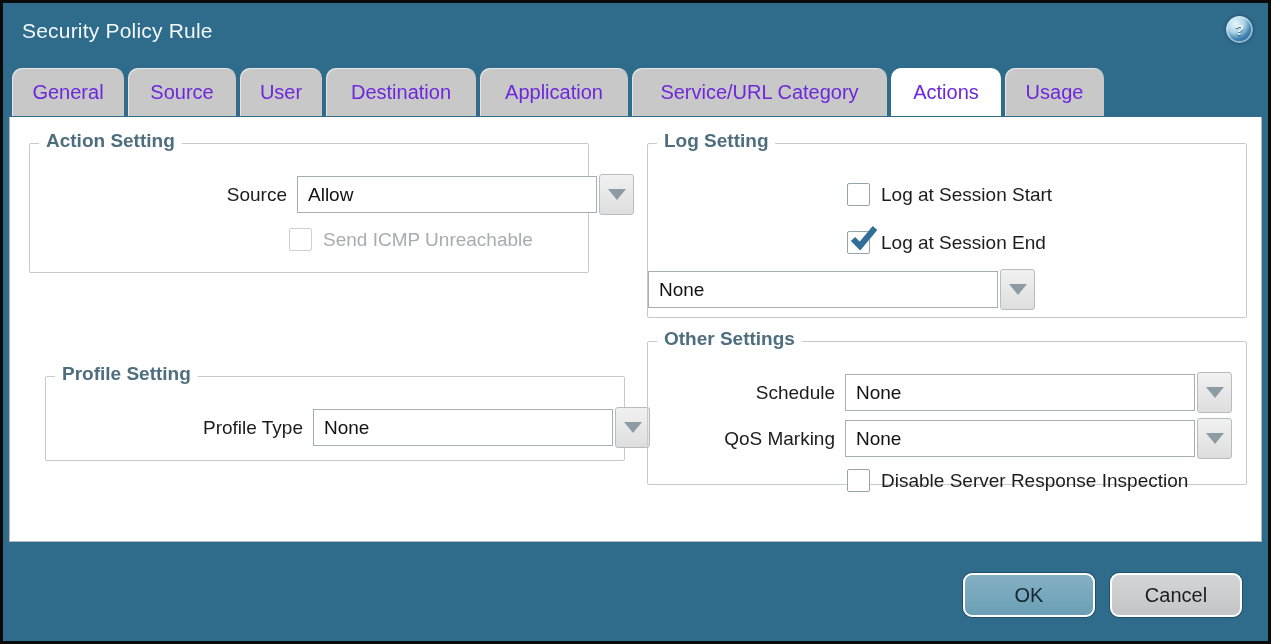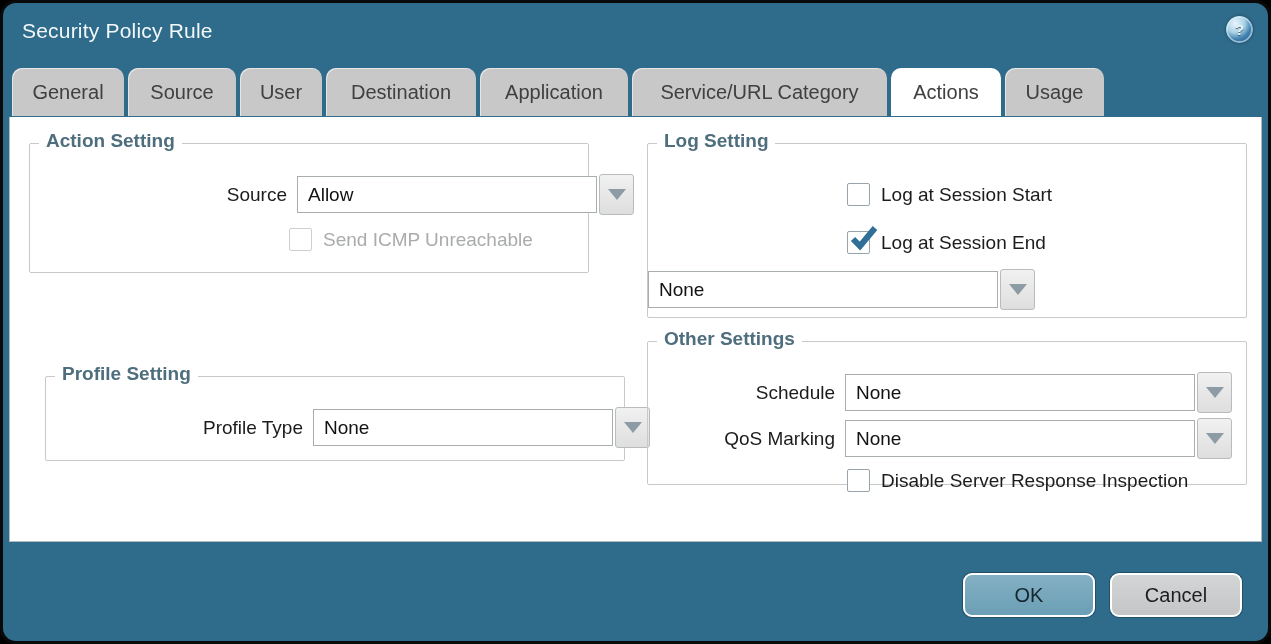--- a/index.html
+++ b/index.html
@@ -1,37 +1,37 @@
 <!DOCTYPE html>
 <html><head>
 <meta charset="utf-8">
 <style>
   html,body{margin:0;padding:0;background:#000;}
   body{font-family:"Liberation Sans","DejaVu Sans",sans-serif;}
   .dialog{
     position:relative;width:1271px;height:644px;box-sizing:border-box;
-    background:#2f6b8a;border:3px solid #0a0a0a;border-radius:16px;overflow:hidden;
+    background:#2f6b8a;border:3px solid #0a0a0a;border-radius:0;overflow:hidden;
   }
   
   .title{
     position:absolute;left:19px;top:16px;color:#f2f7fa;font-size:21px;letter-spacing:.2px;
   }
   .help-icon{
     position:absolute;right:15px;top:13px;width:27px;height:27px;border-radius:50%;
     background:radial-gradient(circle at 35% 28%, #eaf6fc 0%, #a9d2e6 35%, #3e7fae 60%, #1f5e8c 100%);
     background-color:#7db4d2;
     box-shadow:inset 0 0 0 2px rgba(220,240,250,.55), 0 0 3px rgba(0,0,0,.4);
     display:flex;align-items:center;justify-content:center;cursor:pointer;
   }
   .help-icon span{color:#eaf5fb;font-size:15px;font-weight:bold;text-shadow:0 1px 1px rgba(0,40,70,.7);}
   
   .tabs{position:absolute;left:9px;top:65px;height:49px;display:flex;gap:4px;}
   .tab{
     box-sizing:border-box;height:48px;display:flex;align-items:center;justify-content:center;
-    background:#c8c8c8;border-radius:10px 10px 0 0;color:#404040;font-size:20px;cursor:pointer;
+    background:#c8c8c8;border-radius:10px 10px 0 0;color:#6d28d9;font-size:20px;cursor:pointer;
     box-shadow:inset 1px 1px 0 rgba(255,255,255,.55);
   }
   .tab.active{background:#ffffff;box-shadow:none;}
   .tab:nth-child(1){width:112px}.tab:nth-child(2){width:108px}.tab:nth-child(3){width:82px}
   .tab:nth-child(4){width:150px}.tab:nth-child(5){width:148px}.tab:nth-child(6){width:255px}
   .tab:nth-child(7){width:110px}.tab:nth-child(8){width:99px}
   
   .content{
     position:absolute;left:6px;top:114px;width:1253px;height:425px;box-sizing:border-box;
     background:#ffffff;border:1px solid #b3babe;border-top:none;

